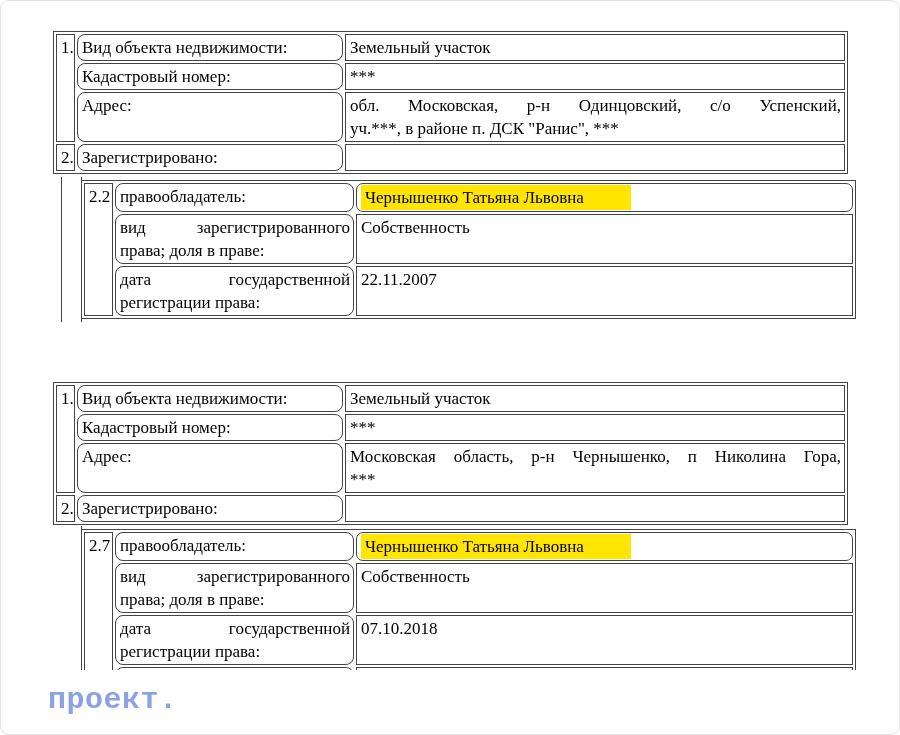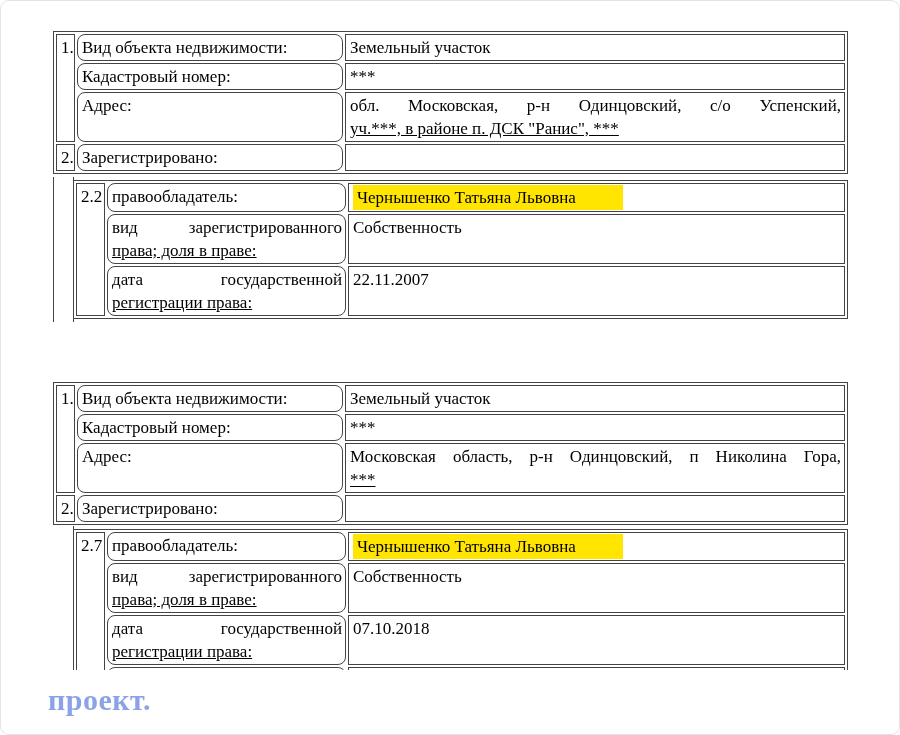--- a/index.html
+++ b/index.html
@@ -37,54 +37,54 @@
   }
   table.outer col.c-num { width: 19px; }
   table.outer col.c-lbl { width: 266px; }
   table.sub   col.c-num { width: 29px; }
   table.sub   col.c-lbl { width: 239px; }
   td.num { text-align: center; padding: 1px 2px; white-space: nowrap; }
   td.lbl { text-align: left; border-radius: 8px; }
   td.val { padding: 1px 4px; }
 
   .jl  { text-align: justify; text-align-last: justify; font-family: Liberation Serif, serif; }
-  .jll { text-align: left; text-decoration: underline; }
-
-  td.hlc { padding: 0; }
+  .jll { text-align: left; }
+
+  td.hlc { padding: 0; border-radius: 7px; }
   .hl {
     display: block;
     width: 270px;
     box-sizing: border-box;
     padding: 1px 4px;
     background: var(--hl, #ffe500);
   }
 
   .subwrap {
     position: relative;
-    margin-left: 20px;
+    margin-left: 28px;
     width: 775px;
   }
   .subwrap1 { padding: 6px 0 3px 0; }
   .subwrap2 { padding: 4px 0 0 0; height: 141px; overflow: hidden; }
   .vl {
     position: absolute;
     width: 1px;
     background: var(--tb, #444444);
     top: 3px; bottom: 0;
   }
   .subwrap2 .vl { top: 1px; }
   .vl-a { left: -20px; }
   .vl-b { left: 0; }
 
   .group2 { margin-top: 60px; }
   .cut-row td { height: 14px; }
 
   .logo {
     margin: 13px 0 0 -5px;
-    font-family: Liberation Serif, serif;
+    font-family: Liberation Mono, monospace;
     font-weight: bold;
     font-size: 30px;
     letter-spacing: 0.5px;
     color: var(--logo, #8ba3e6);
   }
 </style>
 </head>
 <body>
 
 <div class="frame"></div>
@@ -172,21 +172,21 @@
         <td class="lbl">Вид объекта недвижимости:</td>
         <td class="val">Земельный участок</td>
       </tr>
       <tr>
         <td class="lbl">Кадастровый номер:</td>
         <td class="val">***</td>
       </tr>
       <tr>
         <td class="lbl">Адрес:</td>
         <td class="val">
-              <div class="jl">Московская область, р-н Одинцовский, п Николина Гора,</div>
+              <div class="jl">Московская область, р-н Чернышенко, п Николина Гора,</div>
               <div class="jll">***</div>
             </td>
       </tr>
       <tr>
         <td class="num">2.</td>
         <td class="lbl">Зарегистрировано:</td>
         <td class="val"></td>
       </tr>
     </tbody>
       </table>

